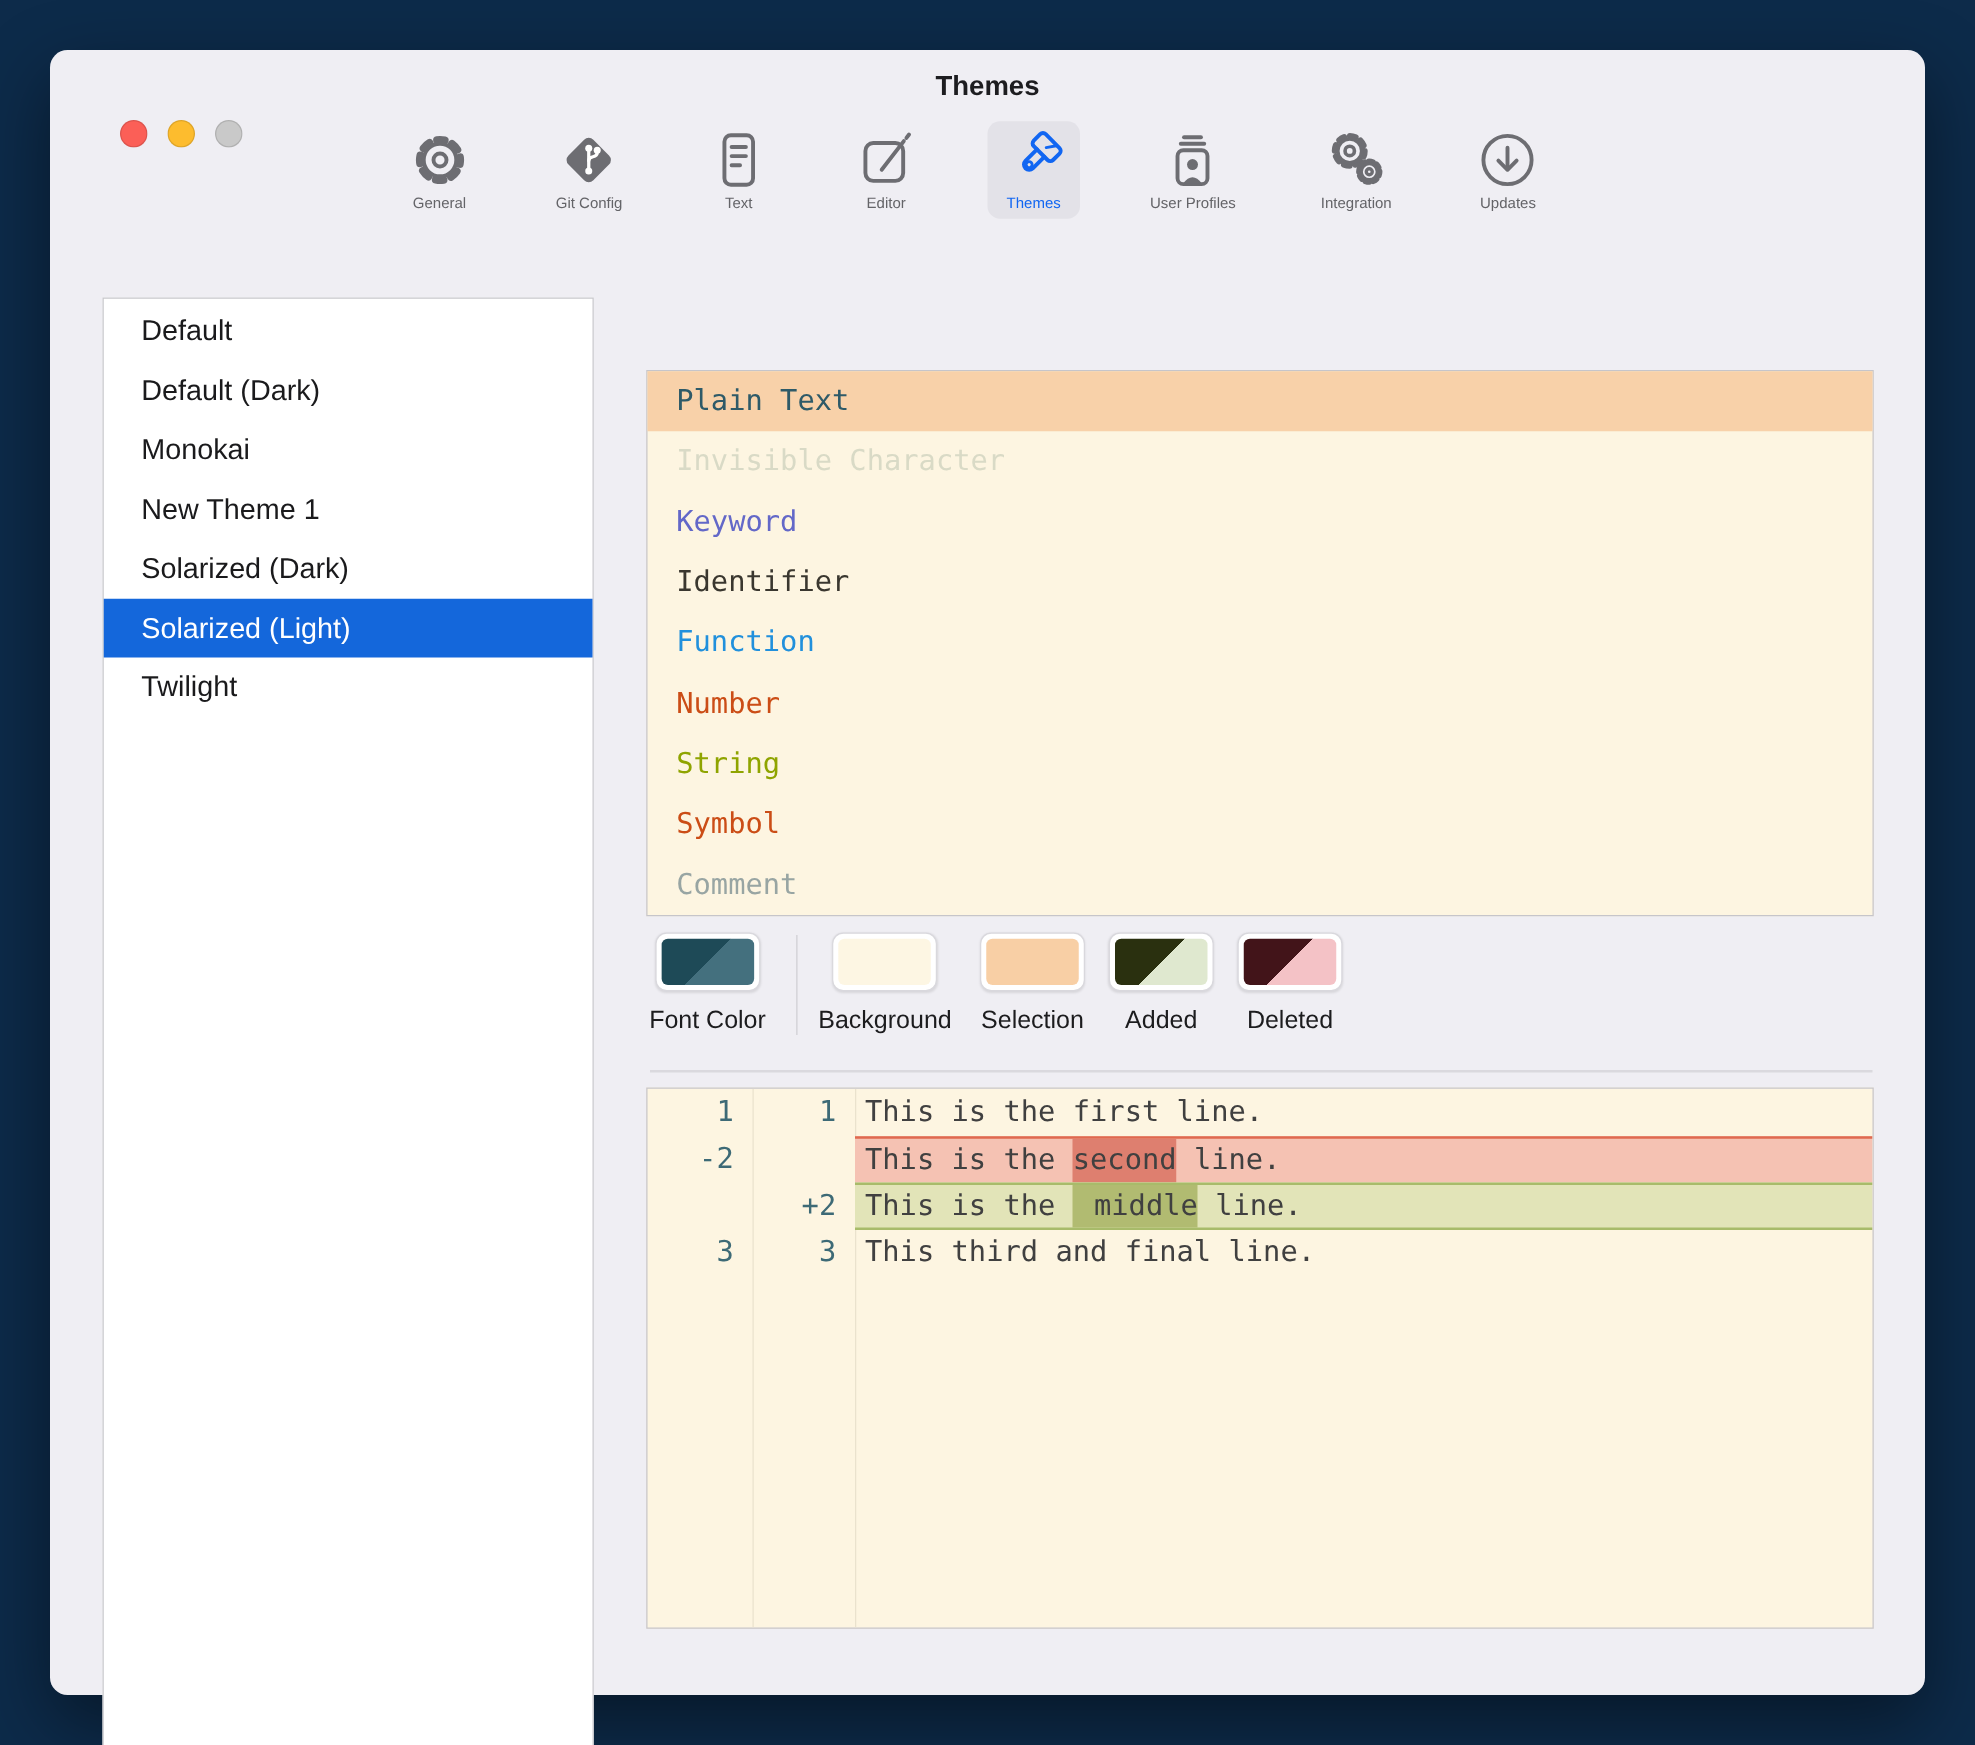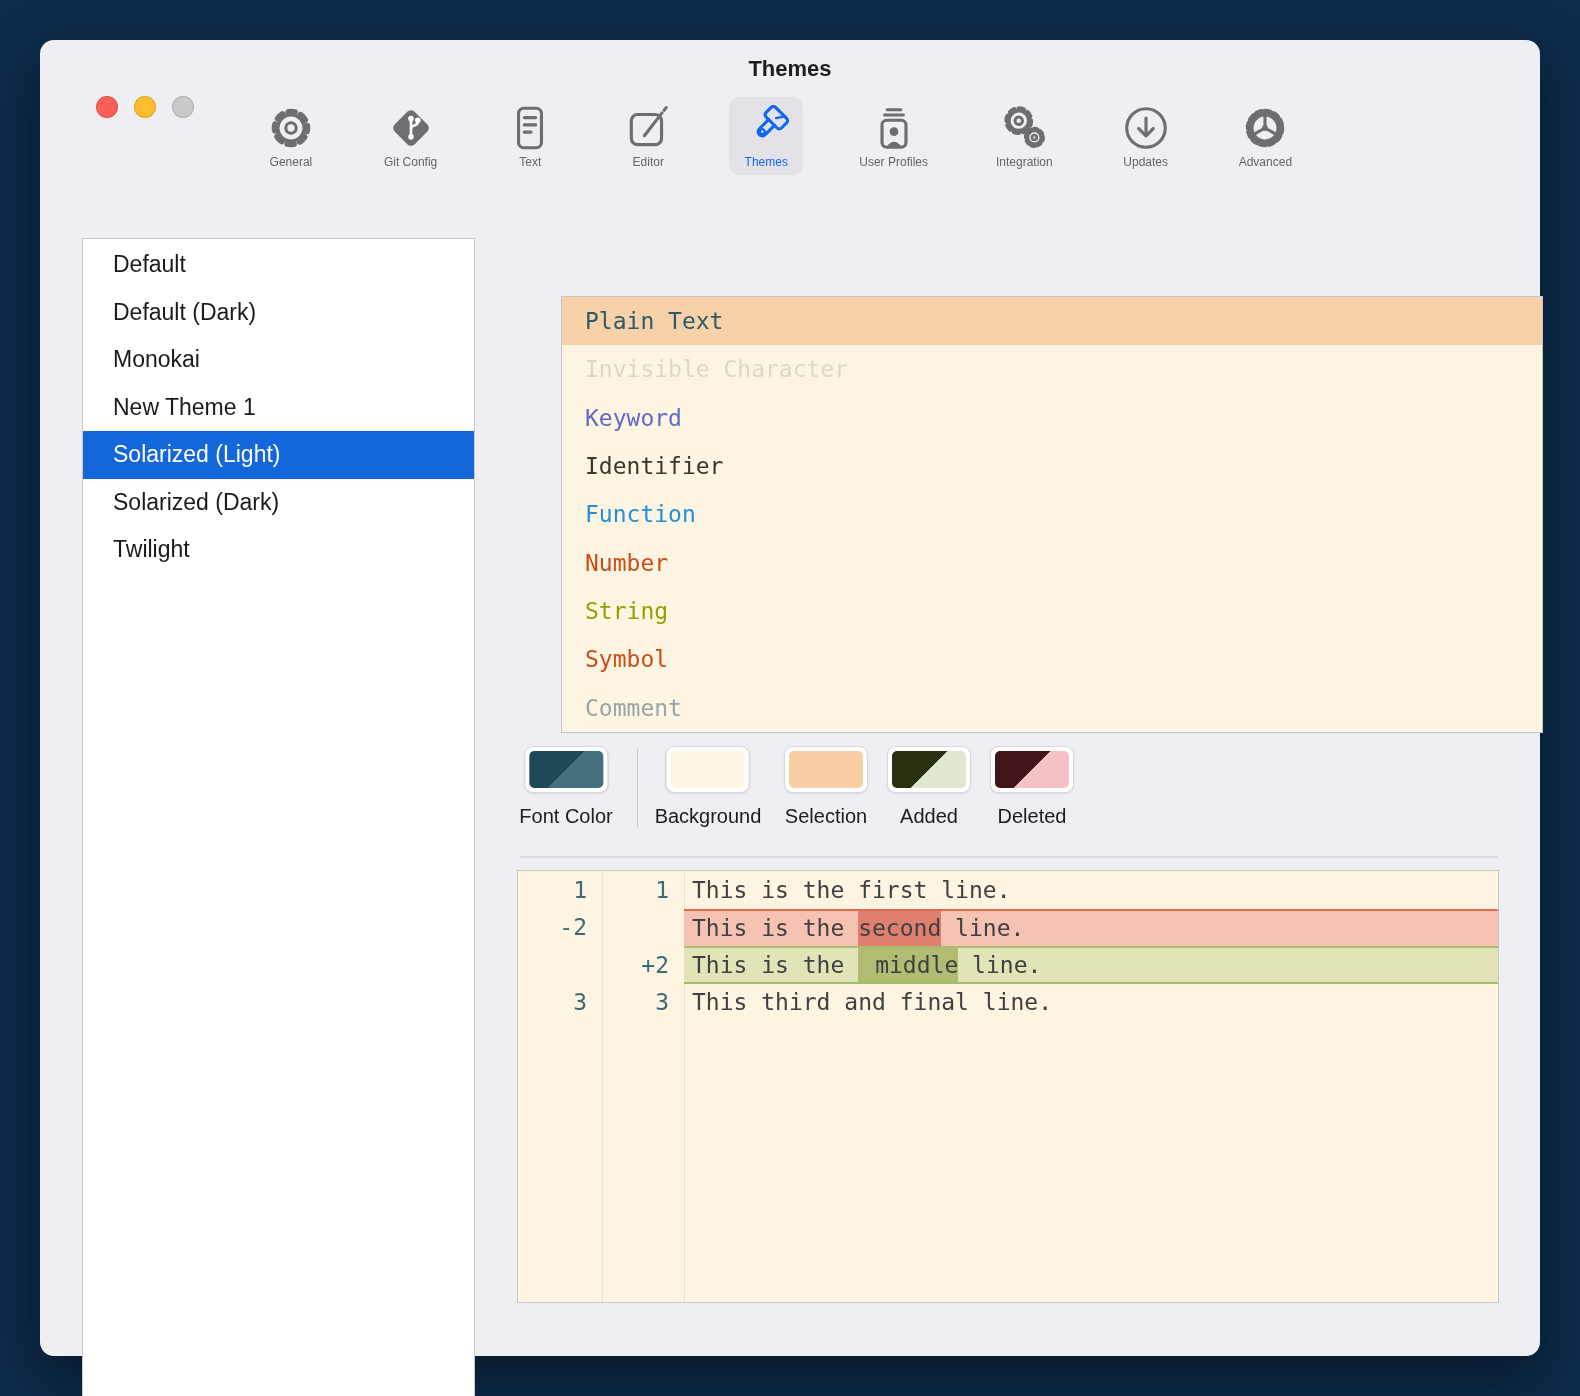--- a/index.html
+++ b/index.html
@@ -42,21 +42,21 @@
                 background:#f9f8fb; border:1px solid #c8c7cc; border-radius:3px;
                 display:flex; align-items:center; padding:0 8px 0 10px; }
   .font-name { flex:1; font-size:23px; color:#1b1b1d; }
   .t-button { width:27px; height:27px; border:2.5px solid #454549; border-radius:6px;
               display:flex; align-items:center; justify-content:center;
               font-size:17px; font-weight:700; color:#2a2a2c; }
 
   
   .preview { position:absolute; left:477px; top:256px; width:982px; height:437px;
              background:#fdf5e1; border:1.5px solid #c6c5ca; display:flex; flex-direction:column;
-             font-family:"DejaVu Sans Mono", monospace;margin-left:44px; }
+             font-family:"DejaVu Sans Mono", monospace; }
   .pv-row { height:48.55px; display:flex; align-items:center; padding-left:23px; }
   .pv-text { font-size:23px; }
 
   
   .swatch-group { position:absolute; top:706px; transform:translateX(-50%);
                   display:flex; flex-direction:column; align-items:center; }
   .swatch-outer { width:84px; height:47px; background:#ffffff; border:1px solid #d9d8dd; border-radius:9px;
                   padding:4px; box-shadow:0 1px 2px rgba(0,0,0,.10); }
   .swatch-inner { width:100%; height:100%; border-radius:5px;
                   background:linear-gradient(135deg, var(--c1) 50%, var(--c2) 50%); }
@@ -188,42 +188,31 @@
       <span class="tb-icon">
         <svg width="50" height="50" viewBox="0 0 48 48" fill="none" stroke="currentColor" stroke-linecap="round" stroke-linejoin="round">
           <circle cx="24" cy="24" r="18.5" stroke-width="3"></circle>
           <path d="M24 14.5 V 30.5" stroke-width="3"></path>
           <path d="M17 24.5 L24 31.5 L31 24.5" stroke-width="3"></path>
         </svg>
       </span>
       <span class="tb-label">Updates</span>
     </div>
 
-    <div class="tb-item">
-      <span class="tb-icon">
-        <svg width="50" height="50" viewBox="0 0 48 48" fill="none" stroke="currentColor" stroke-linecap="round">
-          <circle cx="24" cy="24" r="15.5" stroke-width="6" stroke-dasharray="4.05 4.05"></circle>
-          <circle cx="24" cy="24" r="12.5" stroke-width="3"></circle>
-          <path d="M24 24 L24 11.5 M24 24 L34.8 30.2 M24 24 L13.2 30.2" stroke-width="3"></path>
-          <circle cx="24" cy="24" r="2.8" fill="currentColor" stroke="none"></circle>
-        </svg>
-      </span>
-      <span class="tb-label">Advanced</span>
-    </div>
 
   </div>
 
   <div class="sidebar">
     <div class="sb-list">
       <div class="sb-item">Default</div>
       <div class="sb-item">Default (Dark)</div>
       <div class="sb-item">Monokai</div>
       <div class="sb-item">New Theme 1</div>
+      <div class="sb-item">Solarized (Dark)</div>
       <div class="sb-item selected">Solarized (Light)</div>
-      <div class="sb-item">Solarized (Dark)</div>
       <div class="sb-item">Twilight</div>
     </div>
     <div class="sb-actions">
       <span class="sb-add">+</span>
       <span class="sb-remove">−</span>
     </div>
   </div>
 
 
   <div class="preview">

